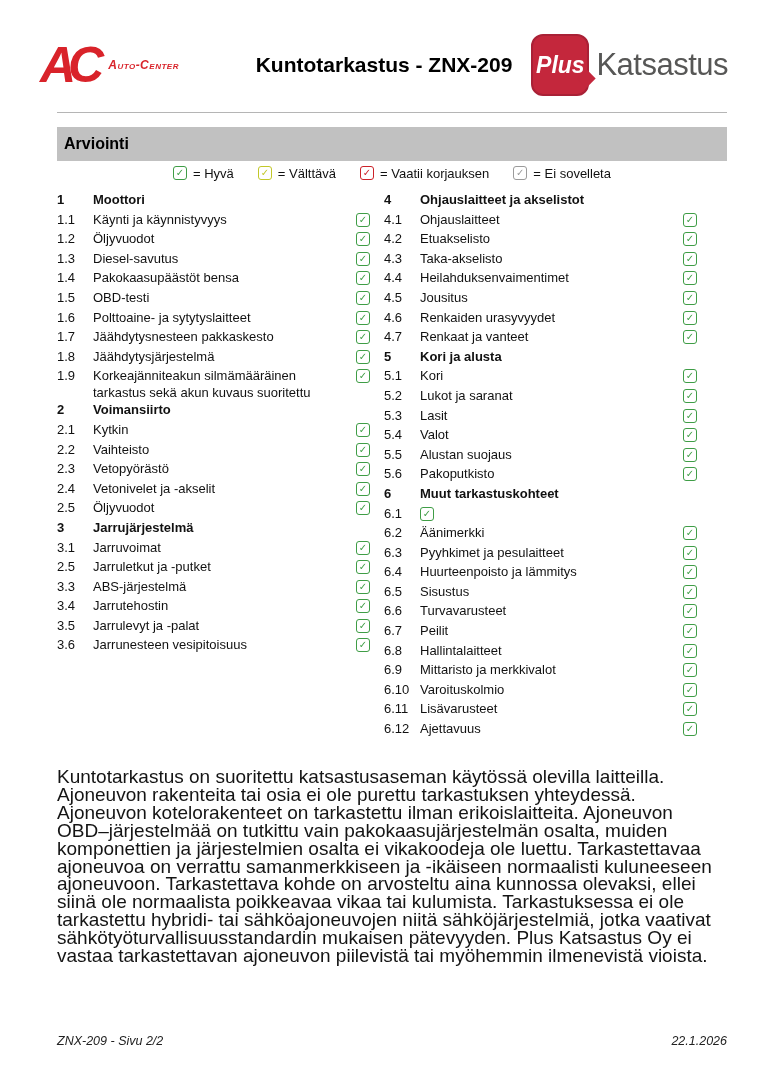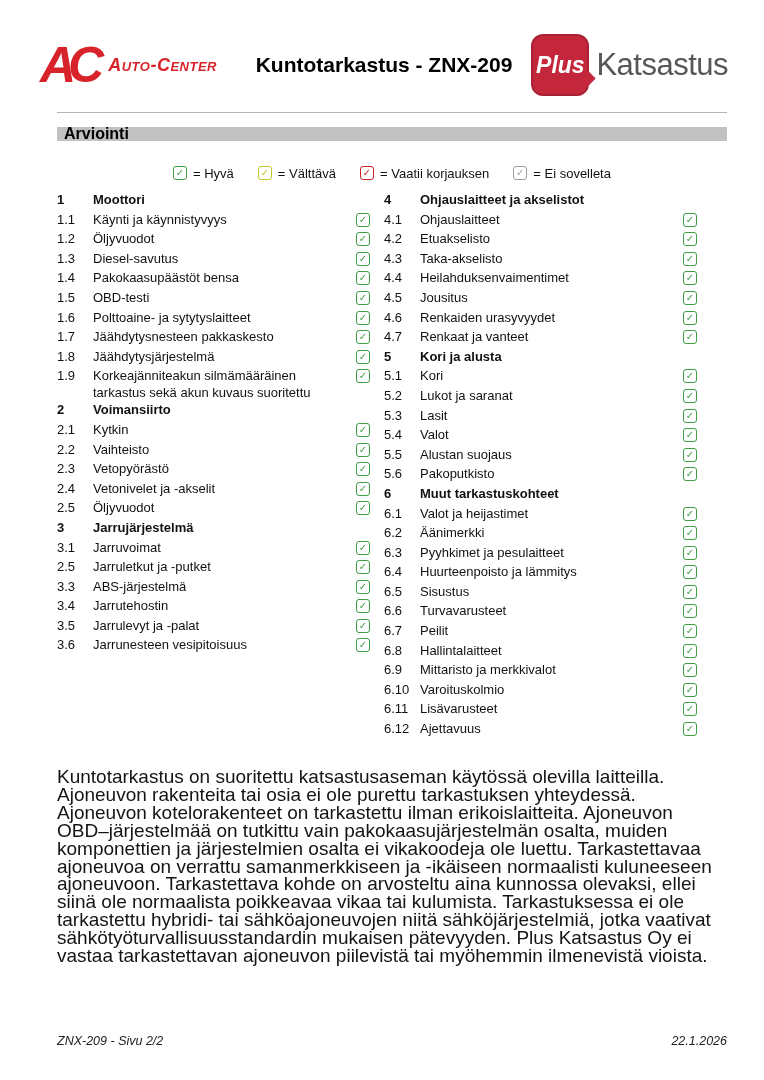--- a/index.html
+++ b/index.html
@@ -8,38 +8,38 @@
     background:#ffffff; font-family:"Liberation Sans", sans-serif; color:#111;
     overflow:hidden;
   }
 
   
   .header { position:absolute; left:40px; right:36px; top:32px; height:66px;
             display:flex; align-items:center; }
   .logo-left { width:215px; display:flex; align-items:center; }
   .ac-mono { font-size:50px; font-weight:bold; font-style:italic; color:#d9232a;
              letter-spacing:-8px; line-height:1; padding-right:12px; }
-  .ac-text { color:#d9232a; font-style:italic; font-weight:bold; font-size:18px;
+  .ac-text { color:#d9232a; font-style:italic; font-weight:bold; font-size:12px;
              font-variant:small-caps; letter-spacing:.5px; white-space:nowrap; }
   .title { flex:1; text-align:center; font-size:21px; font-weight:bold; color:#000; }
   .logo-right { width:215px; display:flex; align-items:center; justify-content:flex-end; gap:7px; }
   .plus-badge { position:relative; width:54px; height:58px; background:#c4273c;
                 border:2px solid #a92136; border-radius:12px;
                 display:flex; align-items:center; justify-content:center; flex:none; }
   .plus-badge::after { content:""; position:absolute; right:-6px; bottom:9px;
                        width:13px; height:13px; background:#c4273c; transform:rotate(45deg); }
   .plus-badge .plus-word { color:#ffffff; font-style:italic; font-weight:bold;
                            font-size:23px; position:relative; z-index:1; }
   .katsastus-word { font-size:31px; font-weight:normal; color:#575756; letter-spacing:-.5px; }
 
   .header-rule { position:absolute; left:57px; width:670px; top:112px;
                  border-top:1px solid #b5b5b5; height:0; }
 
   
-  .section-bar { position:absolute; left:57px; width:670px; top:127px; height:14px;
+  .section-bar { position:absolute; left:57px; width:670px; top:127px; height:34px;
                  background:#c1c1c1; display:flex; align-items:center; }
   .section-bar .t { font-size:16px; font-weight:bold; color:#000; padding-left:7px; }
 
   
   .legend { position:absolute; left:57px; width:670px; top:163px; height:20px;
             display:flex; justify-content:center; align-items:center; gap:24px;
             font-size:13px; }
   .legend-item { display:flex; align-items:center; gap:6px; }
 
   
@@ -301,21 +301,20 @@
           <span class="num">5.6</span>
           <span class="lbl">Pakoputkisto</span>
           <span class="cb" style="border-color: rgb(63, 157, 70); color: rgb(63, 157, 70);">✓</span>
         </div>
         <div class="row hdr">
           <span class="num">6</span>
           <span class="lbl">Muut tarkastuskohteet</span>
         </div>
         <div class="row">
           <span class="num">6.1</span>
-          <span class="lbl">Valot ja heijastimet</span>
           <span class="cb" style="border-color: rgb(63, 157, 70); color: rgb(63, 157, 70);">✓</span>
         </div>
         <div class="row">
           <span class="num">6.2</span>
           <span class="lbl">Äänimerkki</span>
           <span class="cb" style="border-color: rgb(63, 157, 70); color: rgb(63, 157, 70);">✓</span>
         </div>
         <div class="row">
           <span class="num">6.3</span>
           <span class="lbl">Pyyhkimet ja pesulaitteet</span>

